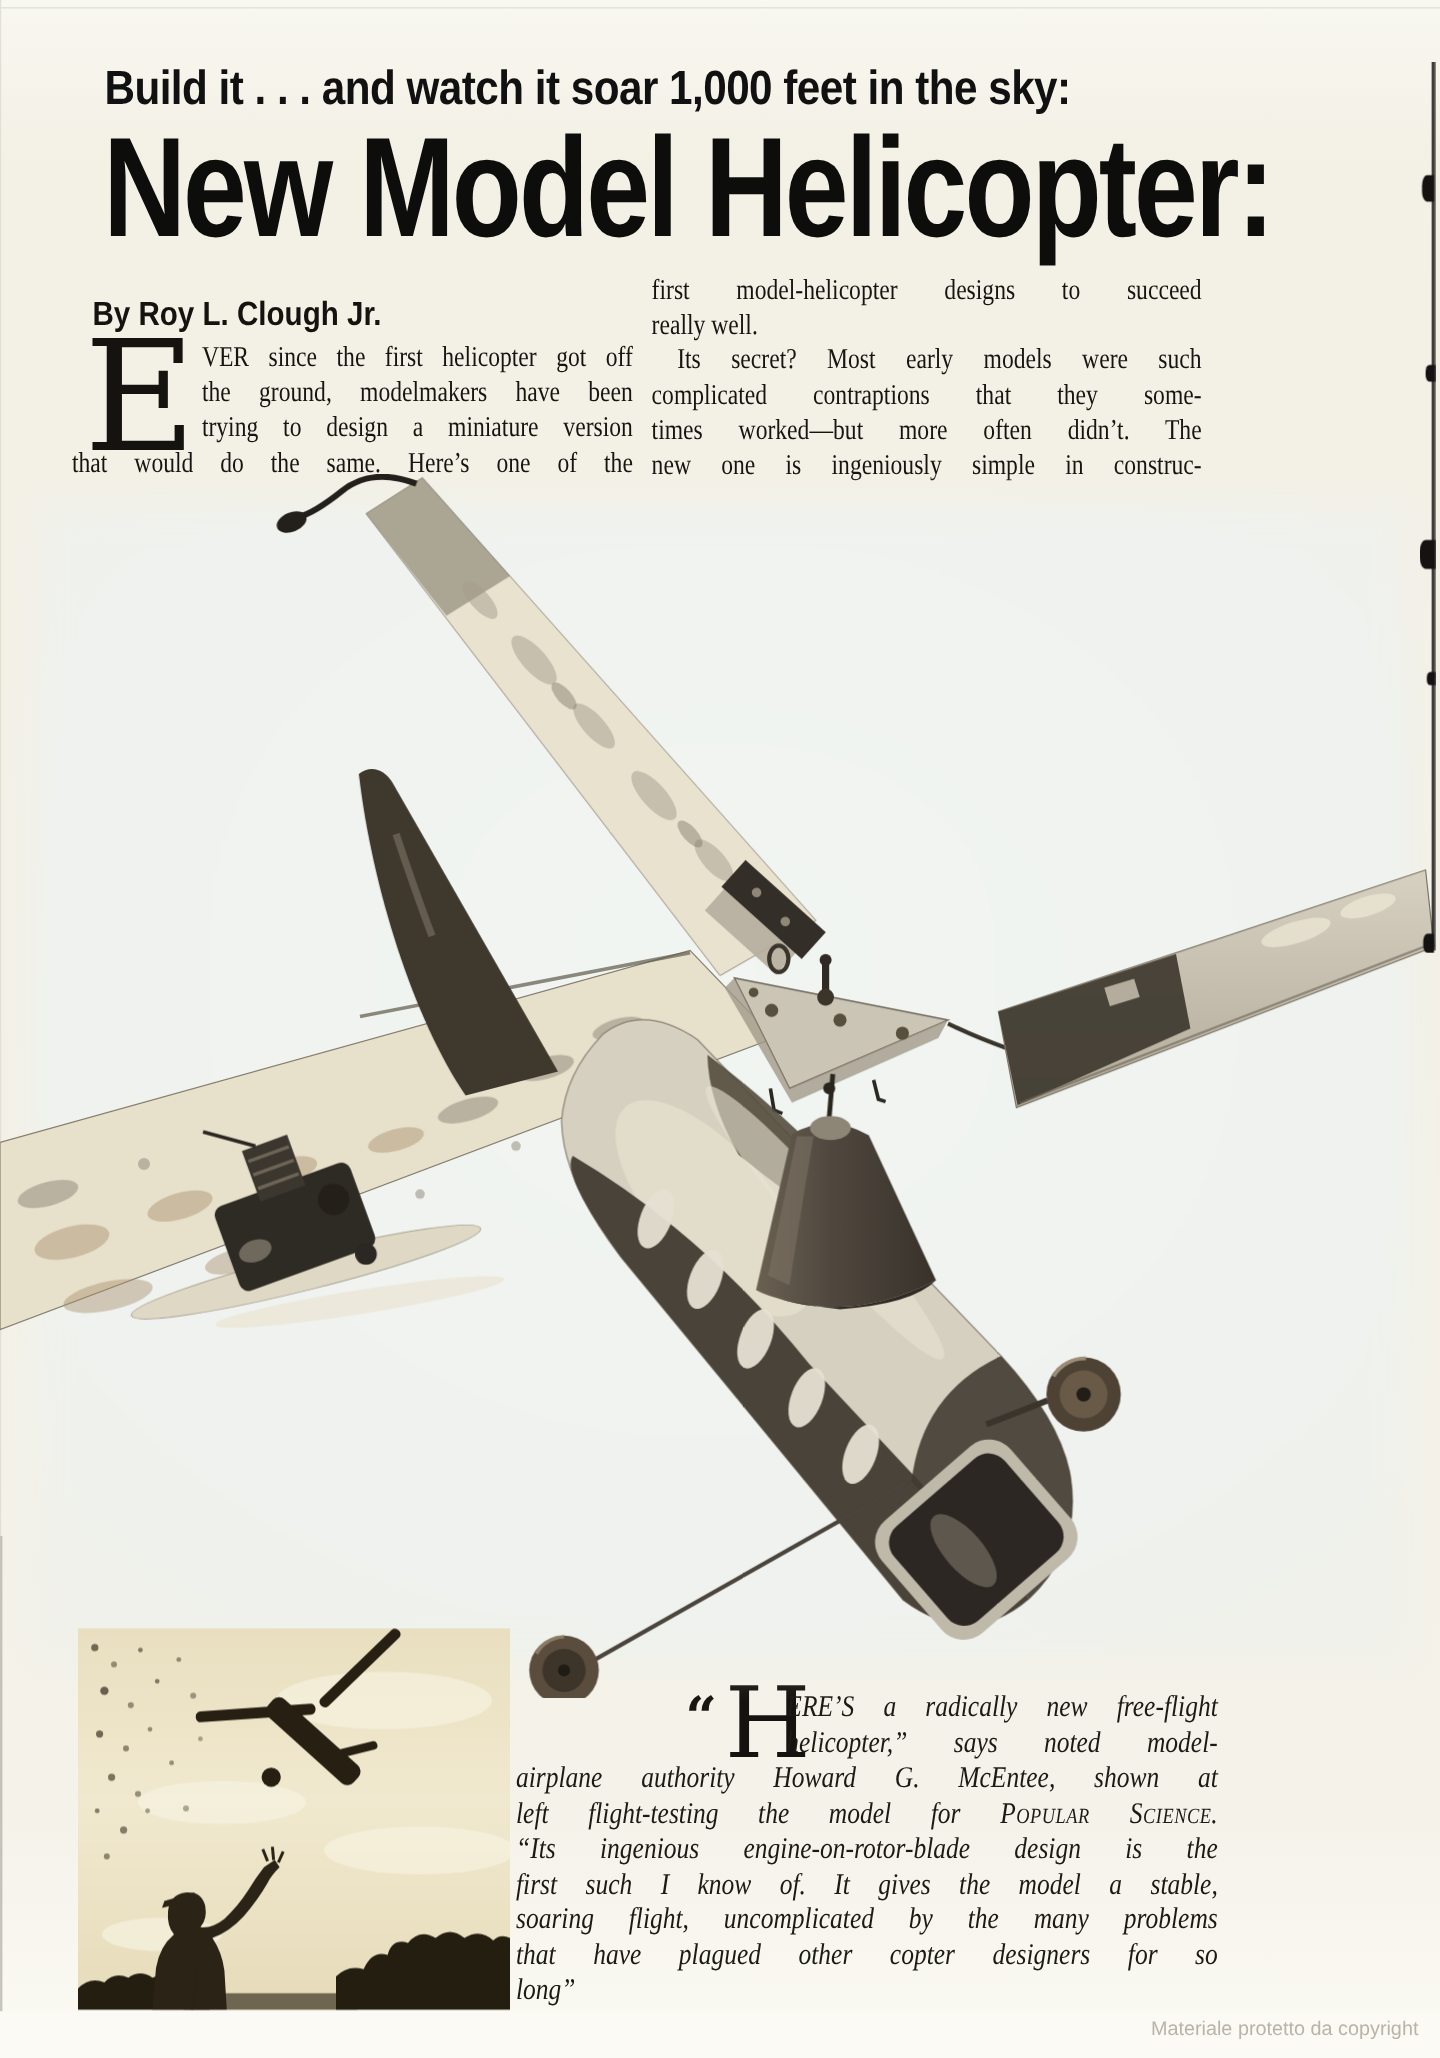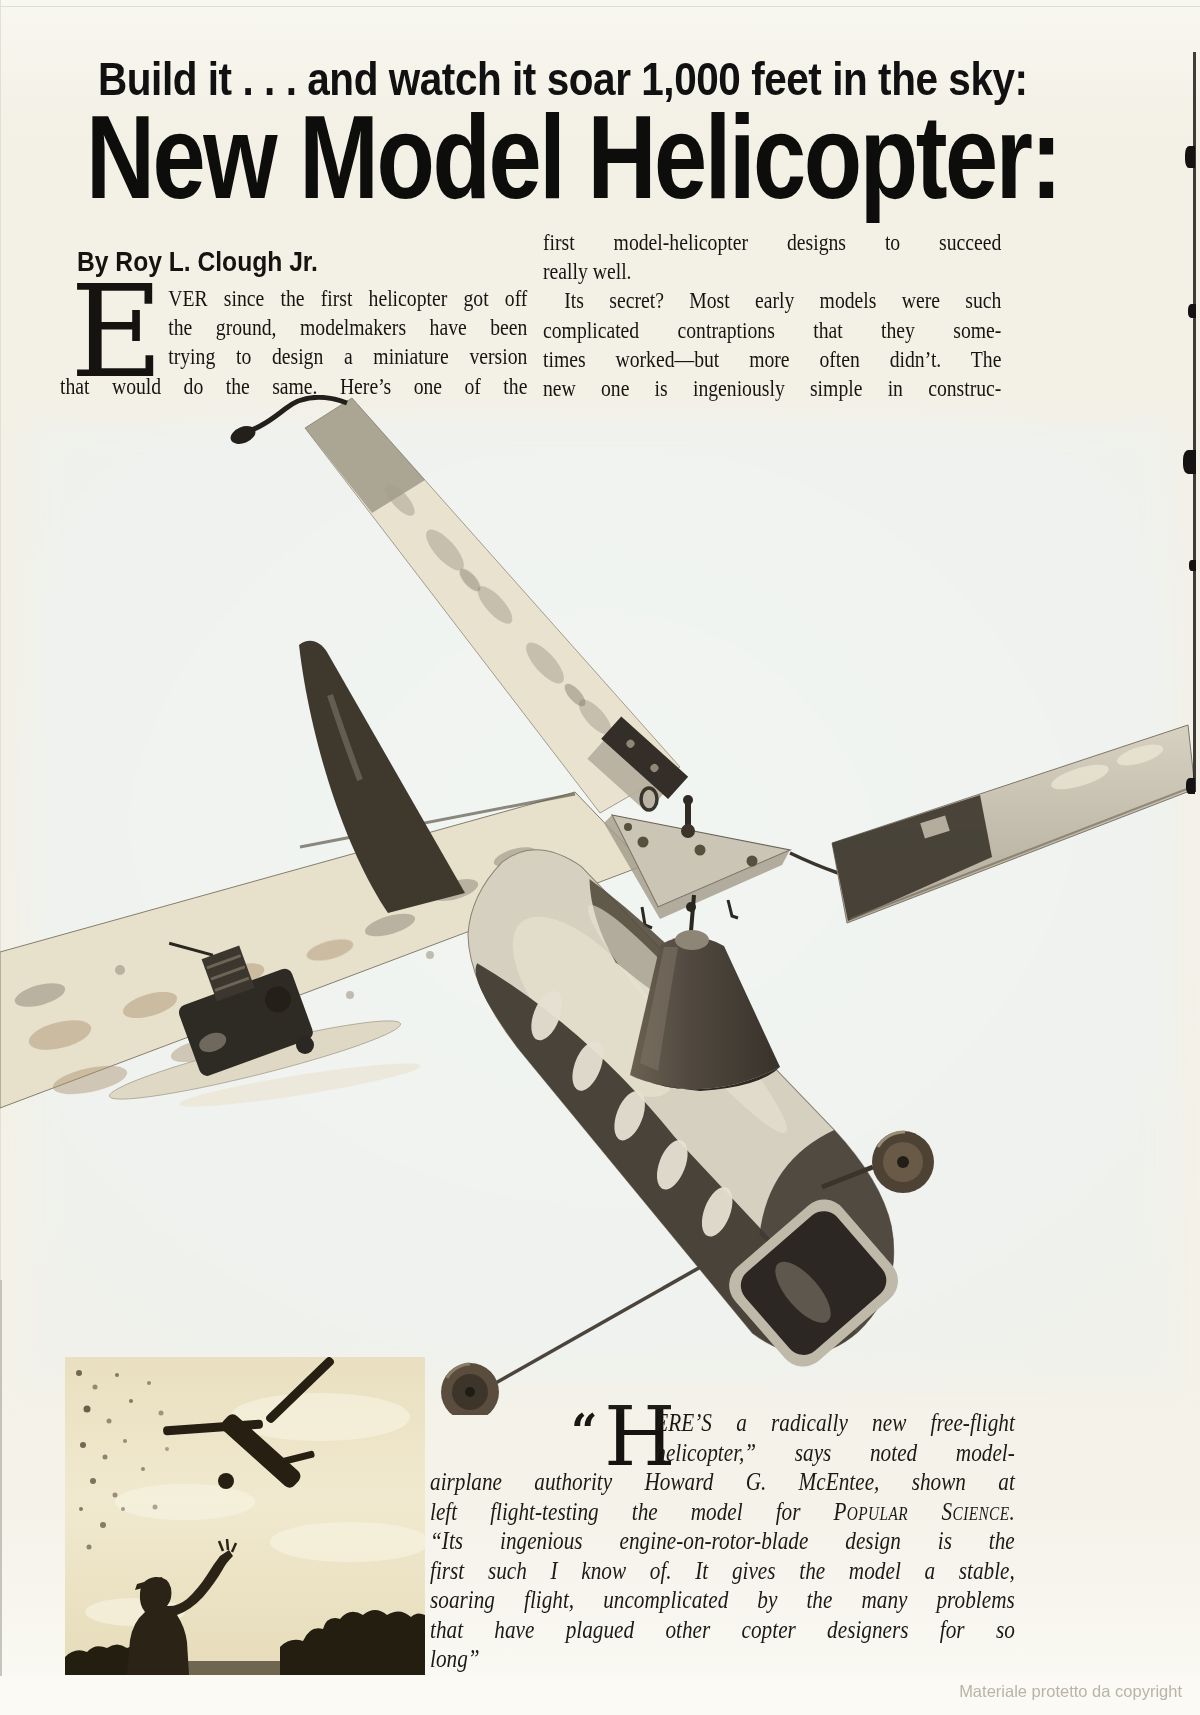--- a/index.html
+++ b/index.html
@@ -4,22 +4,22 @@
 <style>
   html,body { margin:0; padding:0; background:#777; }
   #page {
     position:relative; width:1200px; height:1715px; overflow:hidden;
     background:linear-gradient(180deg,#f8f7f0 0%,#f3f0e5 8%,#f3f1e7 55%,#f4f2e9 88%,#fbfaf4 100%);
     font-family:"Liberation Serif", serif; color:#161511;
   }
   .abs { position:absolute; }
   
   .kicker {
-    left:98px; top:52px; font-family:"Liberation Sans",sans-serif; font-weight:bold;
-    font-size:46px; color:#111; white-space:nowrap;
+    left:87px; top:52px; font-family:"Liberation Sans",sans-serif; font-weight:bold;
+    font-size:40px; color:#111; white-space:nowrap;
   }
   .kicker-inner { display:inline-block; transform:scaleX(.88); transform-origin:left top; letter-spacing:-.5px;}
   .title { left:86px; top:98px; font-family:"Liberation Sans",sans-serif; font-weight:bold;
     font-size:118px; color:#0d0d0c; white-space:nowrap; line-height:1;}
   .title-inner { display:inline-block; transform:scaleX(.81); transform-origin:left top; letter-spacing:-3px;}
   .byline { left:77px; top:222px; font-family:"Liberation Sans",sans-serif; font-weight:bold;
     font-size:28px; color:#14130f; white-space:nowrap;margin-top:24px;}
   .byline-inner{ display:inline-block; transform:scaleX(.88); transform-origin:left top;}
   
   .col { font-size:24px; line-height:29.2px; transform-origin:left top; }

